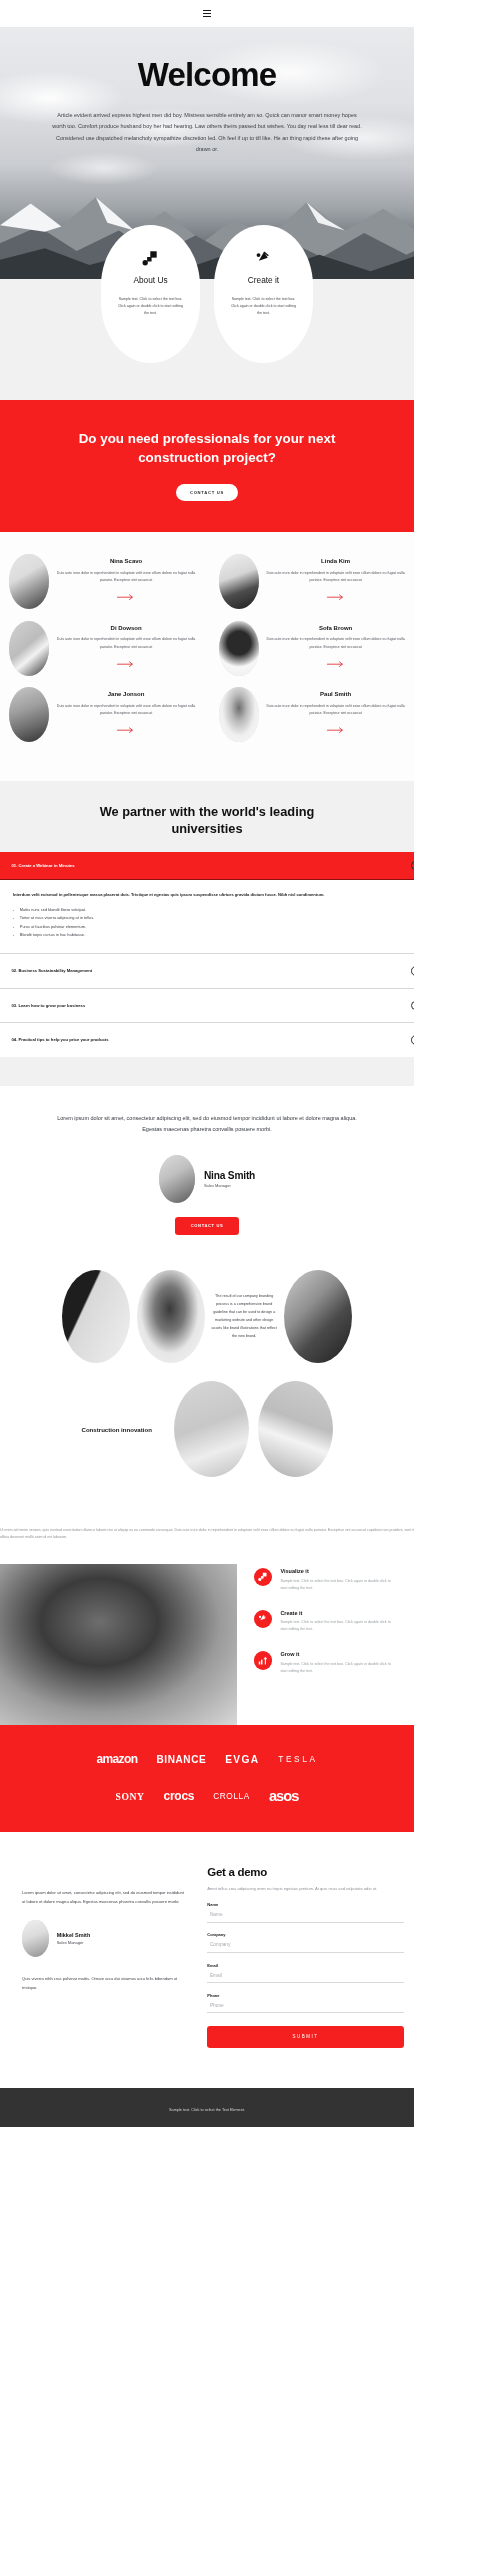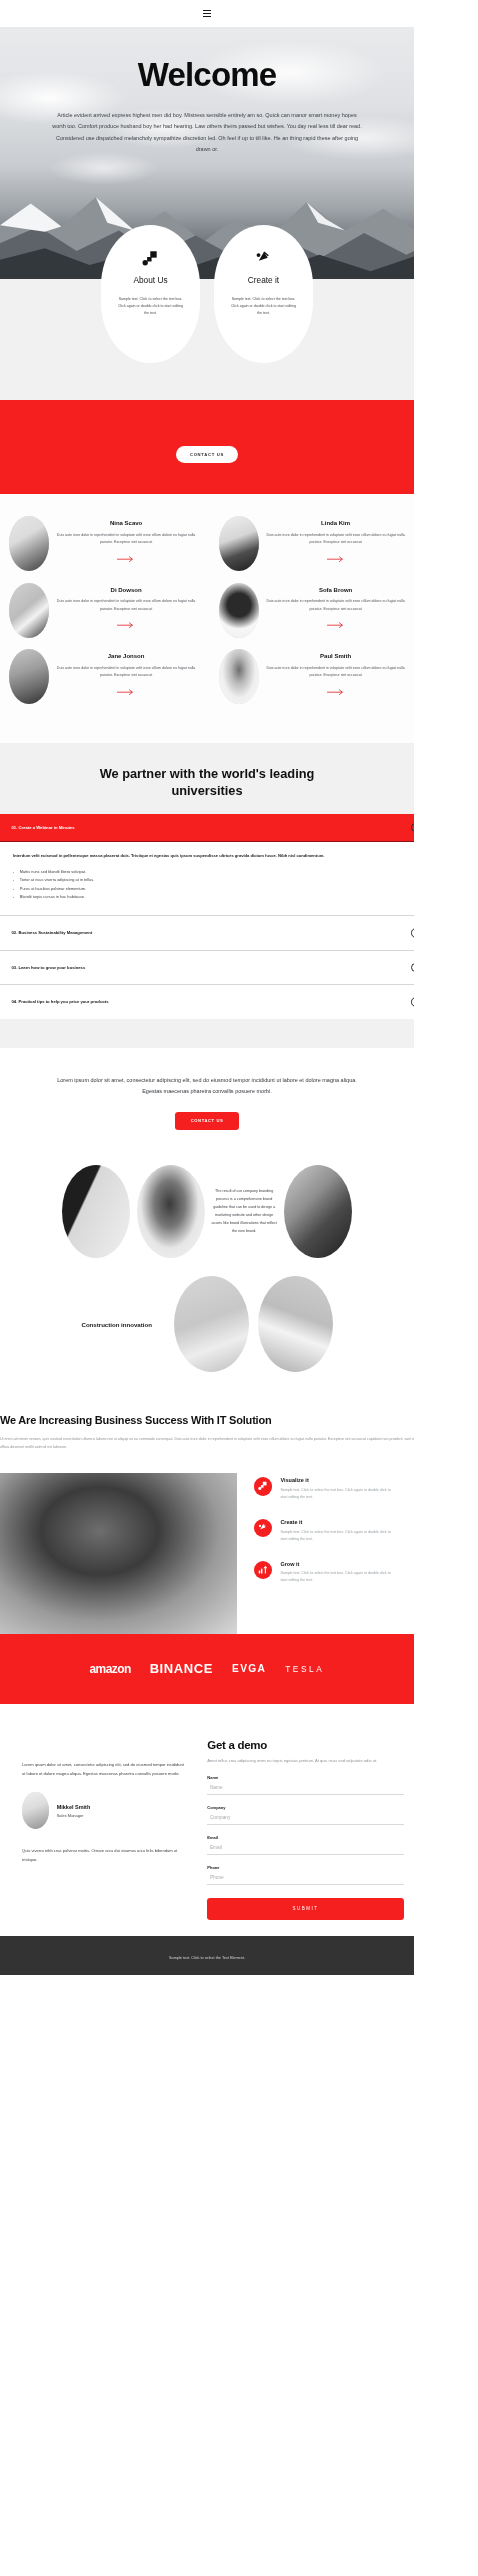--- a/index.html
+++ b/index.html
@@ -151,21 +151,21 @@
   .it-item h4 { font-size: 5.5px; font-weight: 700; color: #141414; }
   .it-item p { font-size: 3.6px; line-height: 1.95; color: #9aa0a5; margin-top: 3.8px; }
 
   
   .brands { background: #f51f20; padding: 27px 12px 28px; }
   .brand-row { display: flex; align-items: center; justify-content: center; gap: 19px; }
   .brand-row + .brand-row { margin-top: 22px; }
   .brand { color: #ffffff; font-weight: 800; display: flex; align-items: center; }
 
   
-  .demo { background: #ffffff; padding: 28px 0 16px; display: flex; justify-content: center; gap: 0; }
+  .demo { background: #ffffff; padding: 28px 0 40px; display: flex; justify-content: center; gap: 0; }
   .demo-left { width: 210px; padding: 29px 23px 0 22px; }
   .demo-left p { font-size: 4.1px; line-height: 2.1; color: #3a3f45; }
   .mikkel { display: flex; align-items: center; gap: 7.7px; margin-top: 14px; }
   .mikkel .pic { width: 27px; height: 37px; border-radius: 50%/50%; overflow: hidden; background: #d4d4d4; position: relative; }
   .mikkel h4 { font-size: 5.5px; font-weight: 700; color: #131313; }
   .mikkel span { font-size: 4px; color: #43484e; display: block; margin-top: 2.6px; }
   .demo-left .tail { margin-top: 18px; }
   .demo-right { width: 210px; padding-top: 6.4px; padding-right: 10.2px; }
   .demo-right h2 { font-size: 11.5px; font-weight: 800; color: #111; letter-spacing: -0.3px; }
   .demo-right .sub { margin-top: 6.4px; font-size: 4.1px; line-height: 1.95; color: #8e9398; }
@@ -242,20 +242,21 @@
         </div>
         <h3>Create it</h3>
         <p>Sample text. Click to select the text box. Click again or double click to start editing the text.</p>
       </div>
 
 
     </div>
   </div>
 
   <div class="red-cta">
+    <h2>Do you need professionals for your next construction project?</h2>
     <button class="btn-white">CONTACT US</button>
   </div>
 
   <div class="team">
 
     <div class="team-row">
       <div class="member">
         <div class="avatar-oval">
           <div class="ph" style="background:linear-gradient(150deg,#e6e6e6 0%,#dcdcdc 38%,#9a9a9a 62%,#3a3a3a 100%)"></div>
         </div>
@@ -388,40 +389,48 @@
           <span class="t">04. Practical tips to help you price your products</span>
           <span class="plus"></span>
         </div>
       </div>
 
     </div>
   </div>
 
   <div class="quote-sec">
     <p class="q">Lorem ipsum dolor sit amet, consectetur adipiscing elit, sed do eiusmod tempor incididunt ut labore et dolore magna aliqua. Egestas maecenas pharetra convallis posuere morbi.</p>
+    <div class="nina">
+      <div class="pic">
+        <div style="position:absolute;inset:0;background:linear-gradient(150deg,#dcdcdc 0%,#c0c0c0 40%,#8d8d8d 70%,#585858 100%)"></div>
+      </div>
+      <div class="meta">
+        <h3>Nina Smith</h3>
+        <span>Sales Manager</span>
+      </div>
+    </div>
     <button class="btn-red">CONTACT US</button>
   </div>
 
   <div class="gallery">
     <div class="g-row">
       <div class="g-oval" style="width:68px;height:93px;background:linear-gradient(115deg,#1e1e1e 0%,#1e1e1e 34%,#d8d8d8 36%,#efefef 100%)"></div>
       <div class="g-oval" style="width:68px;height:93px;background:radial-gradient(ellipse at 48% 42%,#3a3a3a 0%,#777 30%,#e6e6e6 58%,#f6f6f6 100%)"></div>
       <div class="g-txt">The result of our company branding process is a comprehensive brand guideline that can be used to design a marketing website and other design assets like brand illustrations that reflect the new brand.</div>
       <div class="g-oval" style="width:68px;height:93px;background:linear-gradient(135deg,#cfcfcf 0%,#8f8f8f 38%,#4a4a4a 62%,#1f1f1f 100%)"></div>
     </div>
     <div class="g-row2">
       <div class="g-label">Construction innovation</div>
       <div class="g-oval" style="width:75px;height:96px;background:linear-gradient(160deg,#d7d7d7 0%,#c7c7c7 45%,#ededed 70%,#bdbdbd 100%)"></div>
       <div class="g-oval" style="width:75px;height:96px;background:linear-gradient(200deg,#cfcfcf 0%,#bdbdbd 42%,#f3f3f3 60%,#a8a8a8 100%)"></div>
     </div>
   </div>
 
   <div class="it-sec">
     <div class="it-head">
-      <h2>We Are Increasing Business Success With IT Solution</h2>
       <p>Ut enim ad minim veniam, quis nostrud exercitation ullamco laboris nisi ut aliquip ex ea commodo consequat. Duis aute irure dolor in reprehenderit in voluptate velit esse cillum dolore eu fugiat nulla pariatur. Excepteur sint occaecat cupidatat non proident, sunt in culpa qui officia deserunt mollit anim id est laborum.</p>
     </div>
     <div class="it-grid">
       <div class="it-photo">
         <div style="position:absolute;inset:0;background:radial-gradient(ellipse at 42% 36%,#6e6e6e 0%,#3b3b3b 30%,#9a9a9a 62%,#d8d8d8 100%)"></div>
       </div>
       <div class="it-list">
 
         <div class="it-item">
           <div class="it-icon">
@@ -466,23 +475,29 @@
           </div>
         </div>
 
       </div>
     </div>
   </div>
 
   <div class="brands">
     <div class="brand-row">
       <span class="brand" style="font-size:12px;letter-spacing:-0.6px">amazon</span>
-      <span class="brand" style="font-size:13px;letter-spacing:0.6px">BINANCE</span>
+      <span class="brand" style="font-size:10px;letter-spacing:0.6px">BINANCE</span>
       <span class="brand" style="font-size:10.2px;letter-spacing:1.3px;font-weight:700">EVGA</span>
       <span class="brand" style="font-size:8.3px;letter-spacing:2.6px;font-weight:500">TESLA</span>
+    </div>
+    <div class="brand-row">
+      <span class="brand" style="font-size:9.6px;letter-spacing:0.6px;font-family:'Liberation Serif',serif">SONY</span>
+      <span class="brand" style="font-size:12px;letter-spacing:-0.3px">crocs</span>
+      <span class="brand" style="font-size:8.3px;letter-spacing:0.6px;font-weight:400">CROLLA</span>
+      <span class="brand" style="font-size:14.7px;letter-spacing:-1px">asos</span>
     </div>
   </div>
 
   <div class="demo">
     <div class="demo-left">
       <p>Lorem ipsum dolor sit amet, consectetur adipiscing elit, sed do eiusmod tempor incididunt ut labore et dolore magna aliqua. Egestas maecenas pharetra convallis posuere morbi.</p>
       <div class="mikkel">
         <div class="pic">
           <div style="position:absolute;inset:0;background:linear-gradient(160deg,#f0f0f0 0%,#dcdcdc 42%,#b5b5b5 72%,#8f8f8f 100%)"></div>
         </div>

